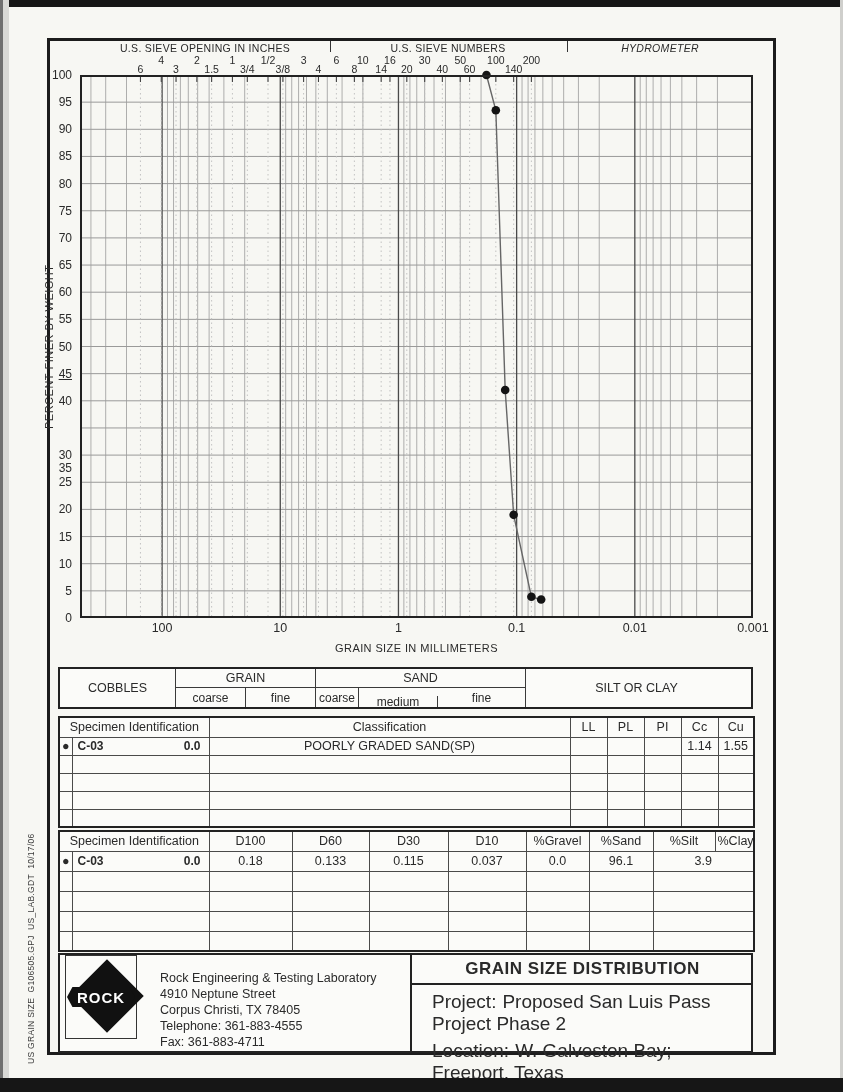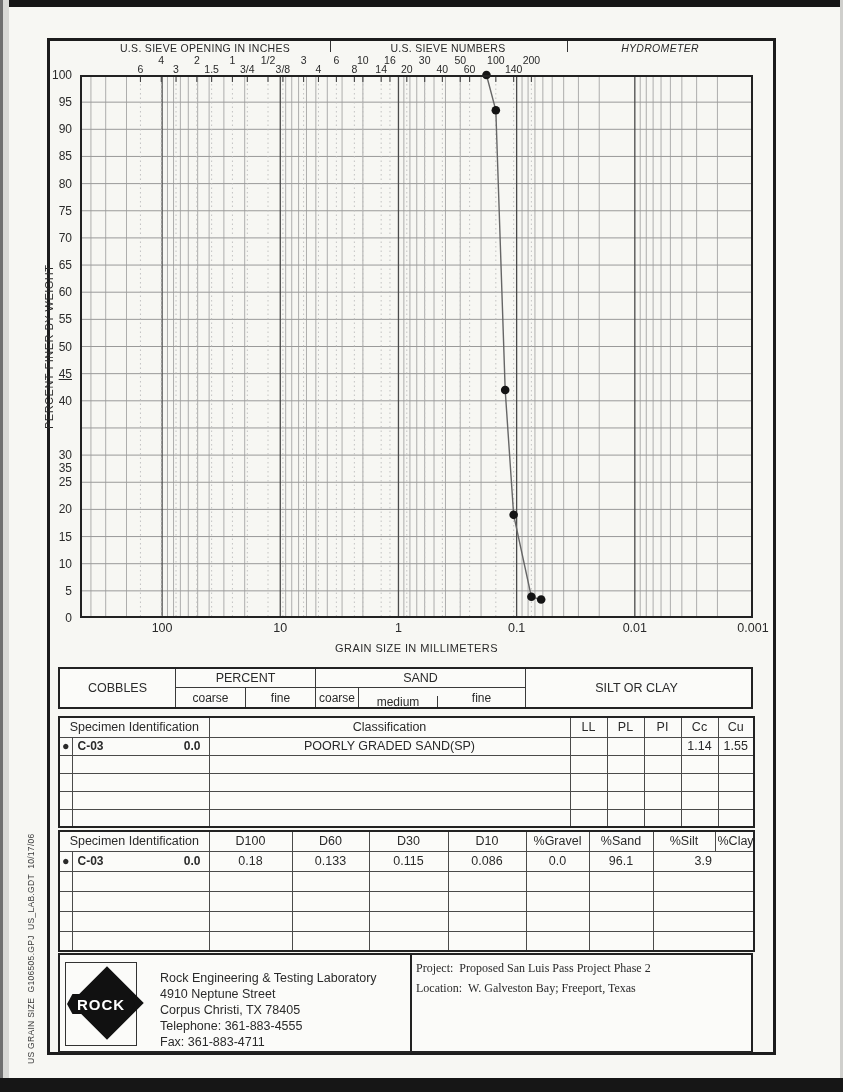--- a/index.html
+++ b/index.html
@@ -44,31 +44,31 @@
   table.rpt td, table.rpt th { border:1px solid #4a4a4a; font-weight:normal; font-size:12.5px; text-align:center; vertical-align:middle; padding:0 2px; overflow:hidden; white-space:nowrap; }
   table.rpt tr { height:18px;padding-left:48px; }
   table.rpt tr.hdr { height:20px; }
   #t2 tr { height:20px; }
   .val { font-weight:bold; font-size:12px; }
   .idcell { display:flex; justify-content:space-between; align-items:center; padding:0 6px 0 3px; }
   .sym { font-size:9px; padding:0; }
 
   .footer-box { position:absolute; left:58px; top:953px; width:695px; height:100px; border:2px solid #222; background:#fbfbf9; }
   .f-left { position:absolute; left:0; top:0; width:352px; height:100%; border-right:2px solid #222; }
-  .logo-box { position:absolute; left:5px; top:7px; width:72px; height:84px; border:1.5px solid #333; }
+  .logo-box { position:absolute; left:5px; top:0; width:72px; height:84px; border:1.5px solid #333; }
   .logo-diamond { position:absolute; left:15px; top:14px; width:52px; height:52px; background:#111; transform:rotate(45deg); }
   .logo-band { position:absolute; left:1px; right:1px; top:31px; height:20px; background:#111;
     clip-path:polygon(0 50%, 8% 0, 92% 0, 100% 50%, 92% 100%, 8% 100%);
     display:flex; align-items:center; justify-content:center; }
   .logo-band span { color:#fff; font-weight:bold; font-size:15px; letter-spacing:1px; }
   .lab-text { position:absolute; left:100px; top:15px; font-size:12.5px; line-height:1.28; }
   .f-right { position:absolute; left:352px; top:0; width:341px; height:100%; }
   .f-title { height:30px; border-bottom:2px solid #222; display:flex; align-items:center; justify-content:center;
     font-weight:bold; font-size:17px; letter-spacing:.5px; }
-  .f-line { padding-left:4px; margin-top:5.5px; font-size:12px;font-family:Liberation Serif, serif; }
+  .f-line { padding-left:20px; margin-top:5.5px; font-size:19px; }
   .f-line .lbl { margin-right:6px; }
 
   .sidebar-text { position:absolute; left:26px; top:1064px; transform:rotate(-90deg); transform-origin:0 0;
     font-size:8.5px; color:#3a3a3a; white-space:pre; letter-spacing:.3px; width:250px; }
 </style>
 </head>
 <body>
 
 <div class="scan">
   <div class="strip-top"></div>
@@ -265,21 +265,21 @@
       <span style="left: 318.454px;">1</span>
       <span style="left: 436.636px;">0.1</span>
       <span style="left: 554.818px;">0.01</span>
       <span style="left: 673px;">0.001</span>
     </div>
   <div class="axis-title-y">PERCENT FINER BY WEIGHT</div>
   <div class="axis-title-x">GRAIN SIZE IN MILLIMETERS</div>
 
   <div class="classbar">
     <div class="span2">COBBLES</div>
-    <div class="grav">PERCENT</div>
+    <div class="grav">GRAIN</div>
     <div class="sand">SAND</div>
     <div class="span2 last">SILT OR CLAY</div>
     <div class="sub nb" style="grid-column:2;grid-row:2;">coarse</div>
     <div class="sub nb" style="grid-column:3;grid-row:2;">fine</div>
     <div class="sub nb" style="grid-column:4;grid-row:2;">coarse</div>
     <div class="sub nb" style="grid-column:5;grid-row:2;margin-top:8px;">medium</div>
     <div class="sub nb" style="grid-column:6;grid-row:2;">fine</div>
   </div>
 
   <table class="rpt" id="t1" style="top:716px;">
@@ -392,21 +392,21 @@
       <td class="sym">●</td>
       <td>
             <div class="idcell">
               <span class="val">C-03</span>
               <span class="val">0.0</span>
             </div>
           </td>
       <td class="val">0.18</td>
       <td class="val">0.133</td>
       <td class="val">0.115</td>
-      <td class="val">0.086</td>
+      <td class="val">0.037</td>
       <td class="val">0.0</td>
       <td class="val">96.1</td>
       <td class="val" colspan="2">3.9</td>
     </tr>
     </tbody>
       <tbody id="t2-body">
         <tr>
           <td></td>
           <td></td>
           <td></td>
@@ -463,20 +463,21 @@
       </div>
       <div class="lab-text">
         <div>Rock Engineering &amp; Testing Laboratory</div>
         <div>4910 Neptune Street</div>
         <div>Corpus Christi, TX 78405</div>
         <div>Telephone:  361-883-4555</div>
         <div>Fax:  361-883-4711</div>
       </div>
     </div>
     <div class="f-right">
+      <div class="f-title">GRAIN SIZE DISTRIBUTION</div>
       <div class="f-line"><span class="lbl">Project:</span><span>Proposed San Luis Pass Project Phase 2</span></div>
       <div class="f-line"><span class="lbl">Location:</span><span>W. Galveston Bay; Freeport, Texas</span></div>
     </div>
   </div>
 
   <div class="sidebar-text">US GRAIN SIZE  G106505.GPJ  US_LAB.GDT  10/17/06</div>
 
   <div class="strip-bottom"></div>
 </div>
 

